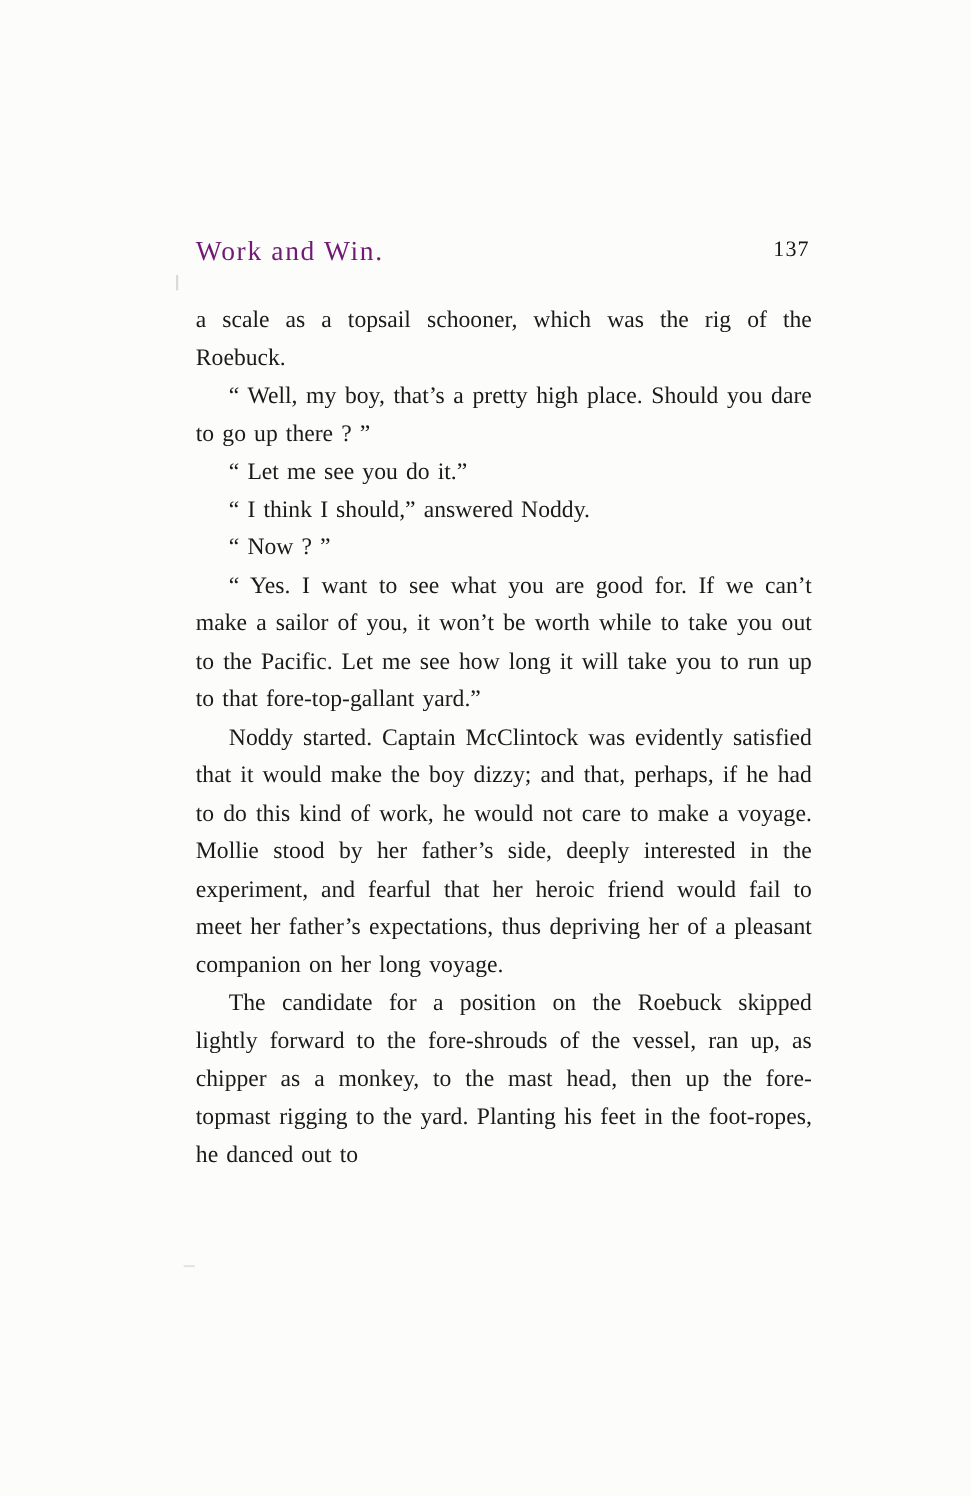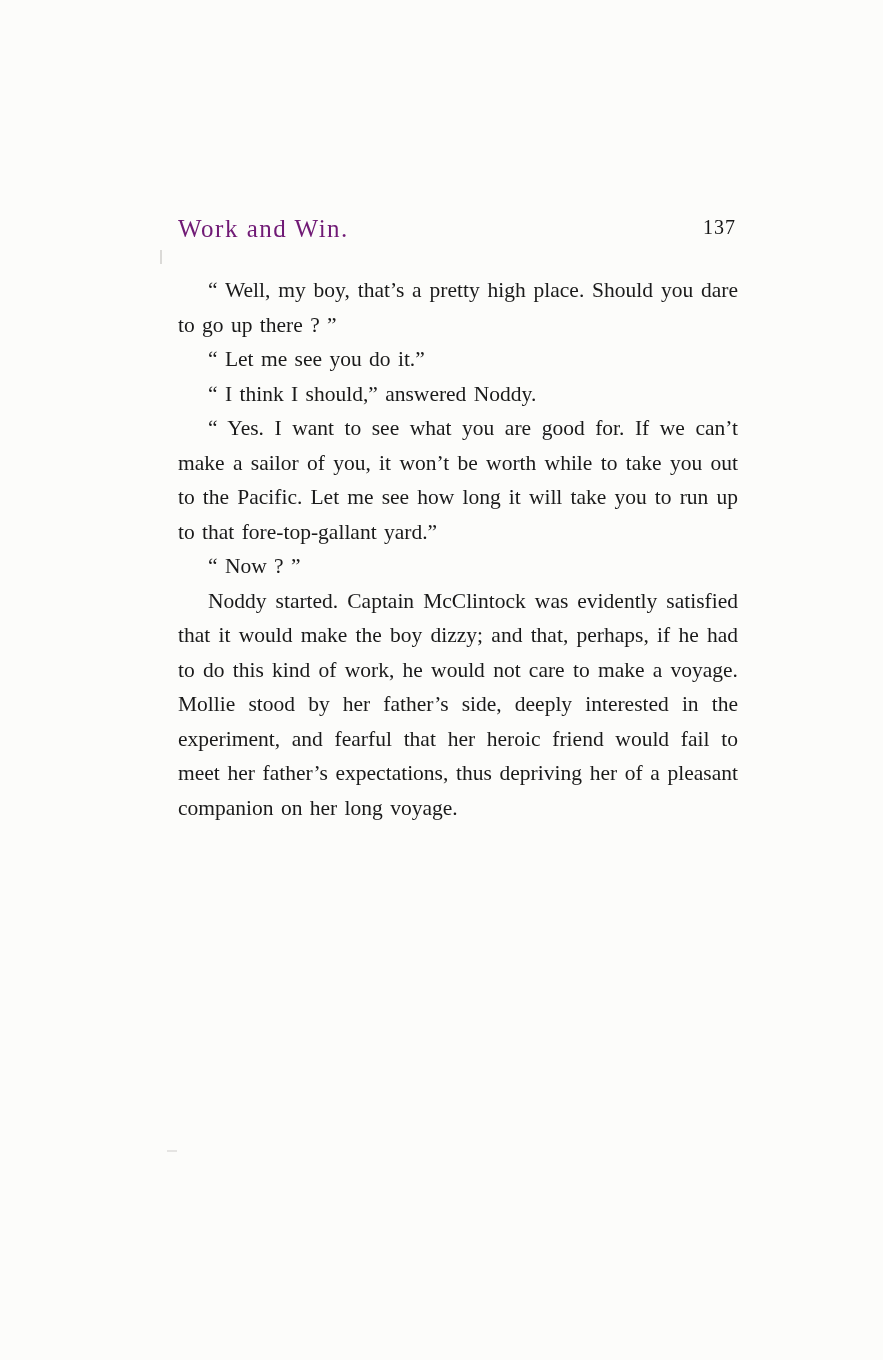--- a/index.html
+++ b/index.html
@@ -75,22 +75,24 @@
   <span class="artifact a2"></span>
 
   <div class="content-column">
 
     <div class="page-header">
       <div class="book-title">Work and Win.</div>
       <div class="folio">137</div>
     </div>
 
     <div class="body-text">
+      <p>a scale as a topsail schooner, which was the rig of the Roebuck.</p>
       <p class="indent">“ Well, my boy, that’s a pretty high place.  Should you dare to go up there ? ”</p>
       <p class="indent">“ Let me see you do it.”</p>
       <p class="indent">“ I think I should,” answered Noddy.</p>
+      <p class="indent">“ Now ? ”</p>
       <p class="indent">“ Yes.  I want to see what you are good for.  If we can’t make a sailor of you, it won’t be worth while to take you out to the Pacific.  Let me see how long it will take you to run up to that fore-top-gallant yard.”</p>
-      <p class="indent">“ Now ? ”</p>
       <p class="indent">Noddy started.  Captain McClintock was evidently satisfied that it would make the boy dizzy; and that, perhaps, if he had to do this kind of work, he would not care to make a voyage.  Mollie stood by her father’s side, deeply interested in the experiment, and fearful that her heroic friend would fail to meet her father’s expectations, thus depriving her of a pleasant companion on her long voyage.</p>
+      <p class="indent">The candidate for a position on the Roebuck skipped lightly forward to the fore-shrouds of the vessel, ran up, as chipper as a monkey, to the mast head, then up the fore-topmast rigging to the yard.  Planting his feet in the foot-ropes, he danced out to</p>
     </div>
 
   </div>
 </div>
 
 </body></html>

